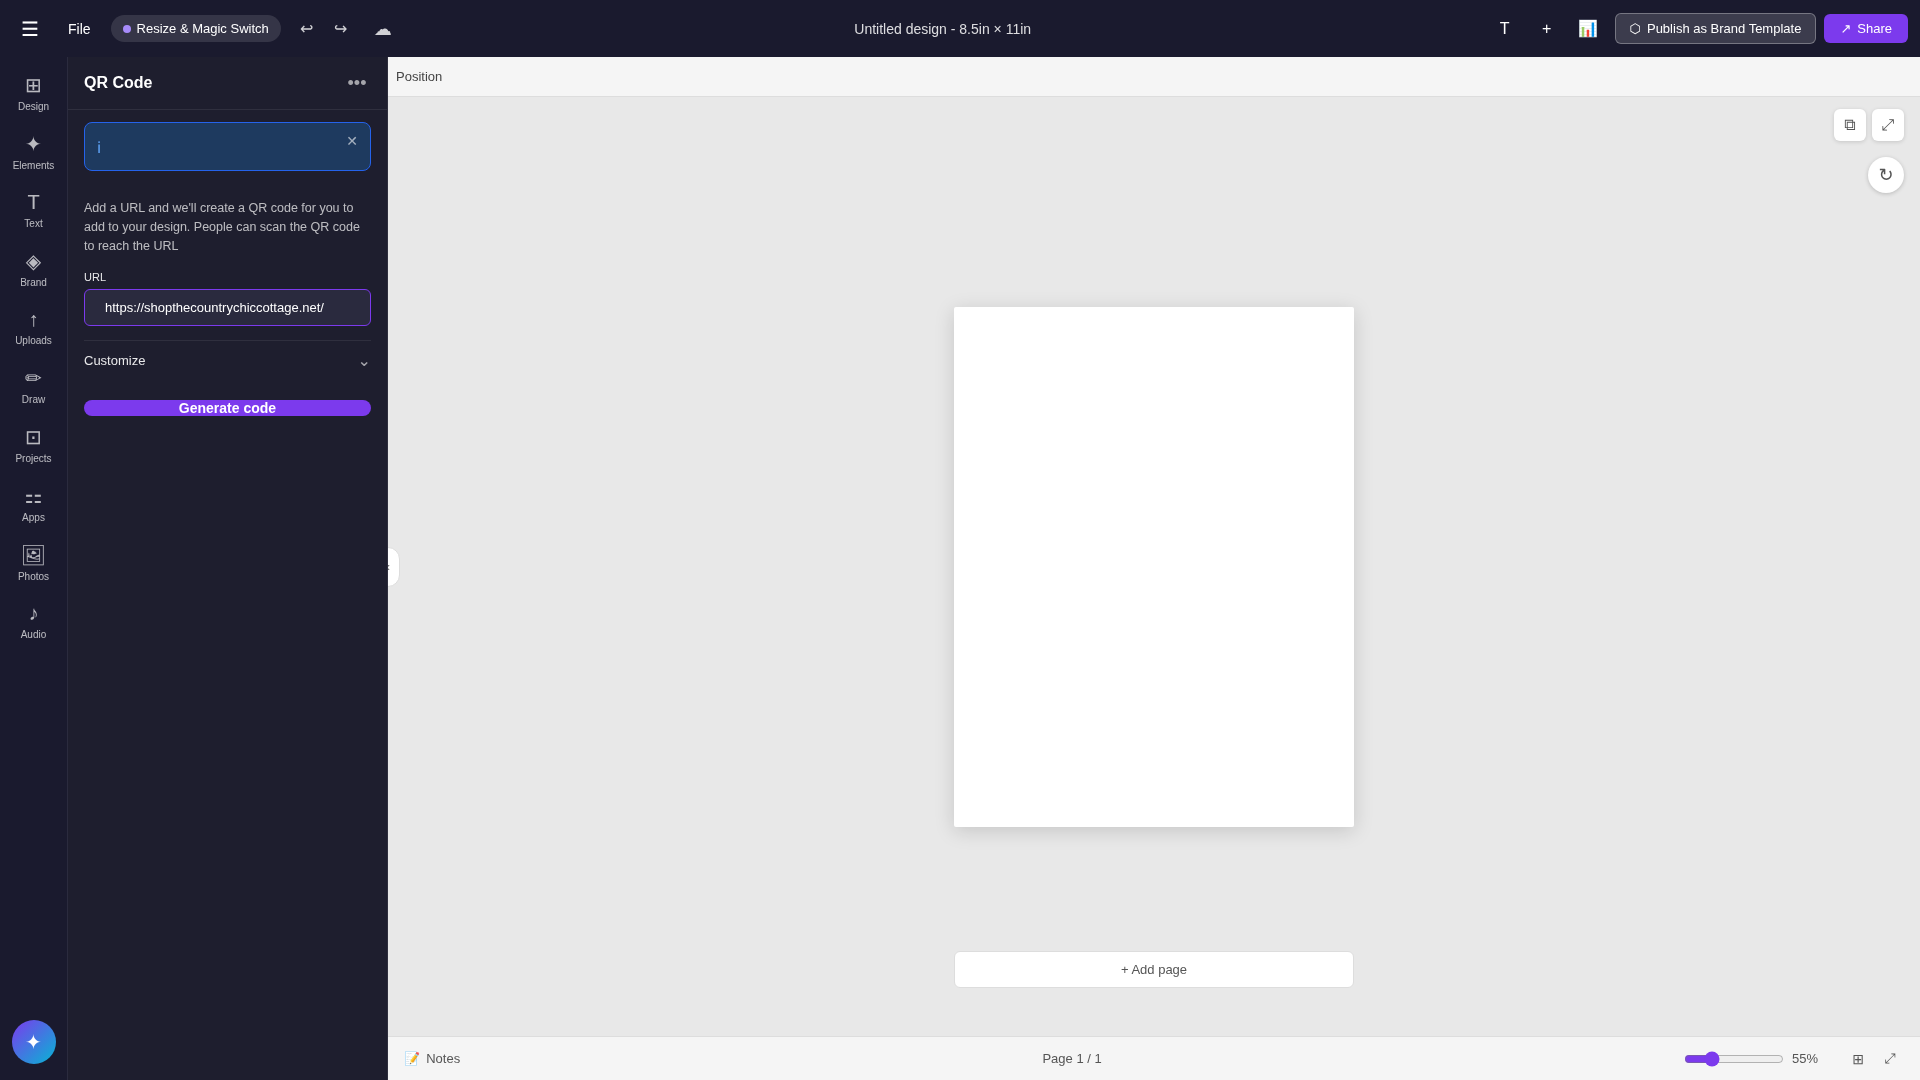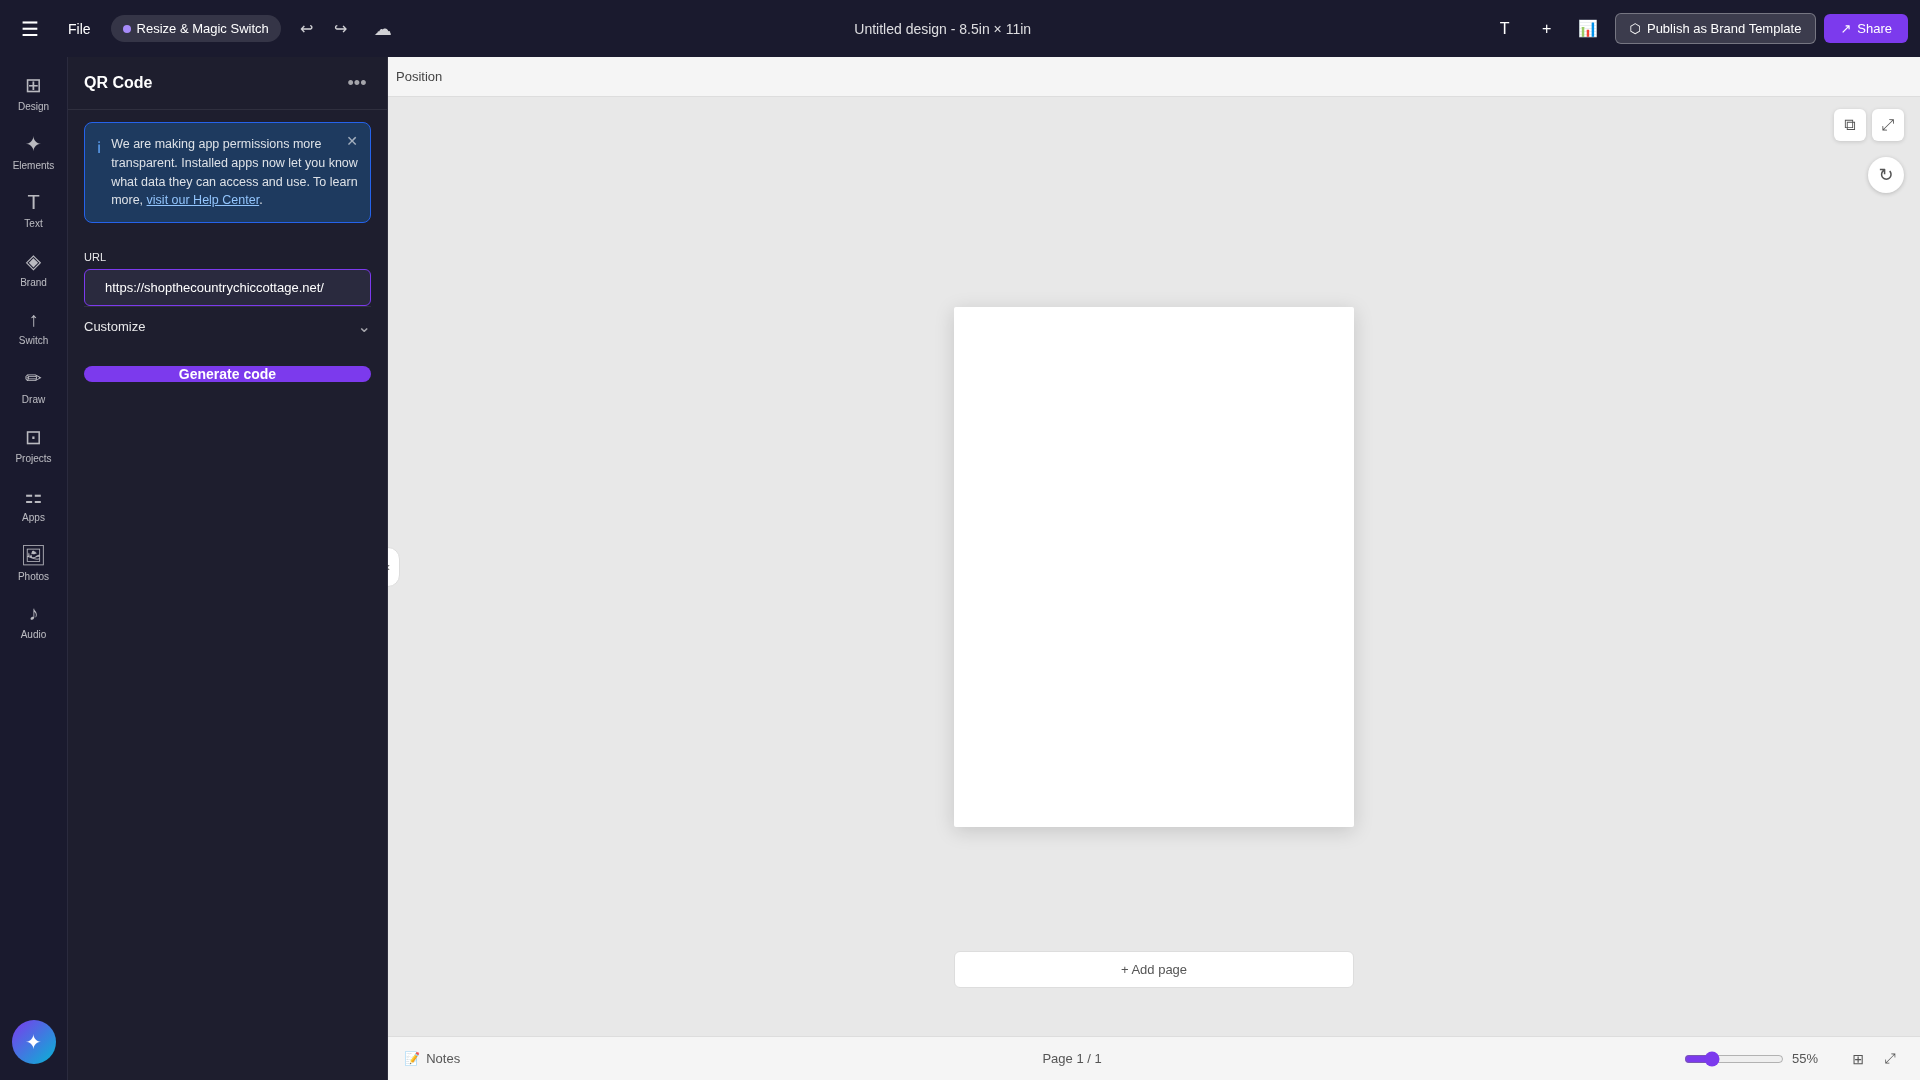--- a/index.html
+++ b/index.html
@@ -167,21 +167,21 @@
     .url-label { color: rgba(255,255,255,0.9); font-size: 11px; font-weight: 500; margin-bottom: 6px; }
     .url-input {
       width: 100%; padding: 10px 20px;
       background: #2a2a3e; border: 1.5px solid #7c3aed;
       border-radius: 6px; color: white; font-size: 13px;
       outline: none;
     }
 
     .customize-row {
       display: flex; align-items: center; justify-content: space-between;
-      padding: 10px 0;
+      margin-top: 14px; padding: 10px 0;
       border-top: 1px solid rgba(255,255,255,0.08);
       cursor: pointer;
     }
     .customize-label { color: rgba(255,255,255,0.9); font-size: 13px; font-weight: 500; }
     .chevron-icon { color: rgba(255,255,255,0.6); font-size: 16px; }
 
     .generate-btn {
       width: 100%; margin-top: 20px;
       background: #7c3aed; border: none; color: white;
       font-size: 14px; font-weight: 600; 
@@ -336,21 +336,21 @@
     <div class="sidebar-item">
       <span class="icon">T</span>
       <span class="label">Text</span>
     </div>
     <div class="sidebar-item">
       <span class="icon">◈</span>
       <span class="label">Brand</span>
     </div>
     <div class="sidebar-item">
       <span class="icon">↑</span>
-      <span class="label">Switch</span>
+      <span class="label">Uploads</span>
     </div>
     <div class="sidebar-item">
       <span class="icon">✏</span>
       <span class="label">Draw</span>
     </div>
     <div class="sidebar-item">
       <span class="icon">⊡</span>
       <span class="label">Projects</span>
     </div>
     <div class="sidebar-item">
@@ -369,28 +369,25 @@
   </div>
 
   <div class="panel">
     <div class="panel-header">
       <span class="panel-title">QR Code</span>
       <button class="panel-more-btn">•••</button>
     </div>
 
     <div class="info-banner">
       <span class="info-icon">ℹ</span>
-      <div class="info-text">
-        <span>We are making app permissions more transparent. Installed apps now let you know what data they can access and use. To learn more,</span>
-        <a href="#">visit our Help Center</a><span>.</span>
-      </div>
       <button class="info-close-btn">✕</button>
     </div>
 
     <div class="panel-body">
+      <p class="panel-desc">Add a URL and we'll create a QR code for you to add to your design. People can scan the QR code to reach the URL</p>
 
       <div class="url-label">URL</div>
       <input class="url-input" type="text" value="https://shopthecountrychiccottage.net/" placeholder="https://shopthecountrychiccottage.net/" style="">
 
       <div class="customize-row">
         <span class="customize-label">Customize</span>
         <span class="chevron-icon">⌄</span>
       </div>
 
       <button class="generate-btn">Generate code</button>

